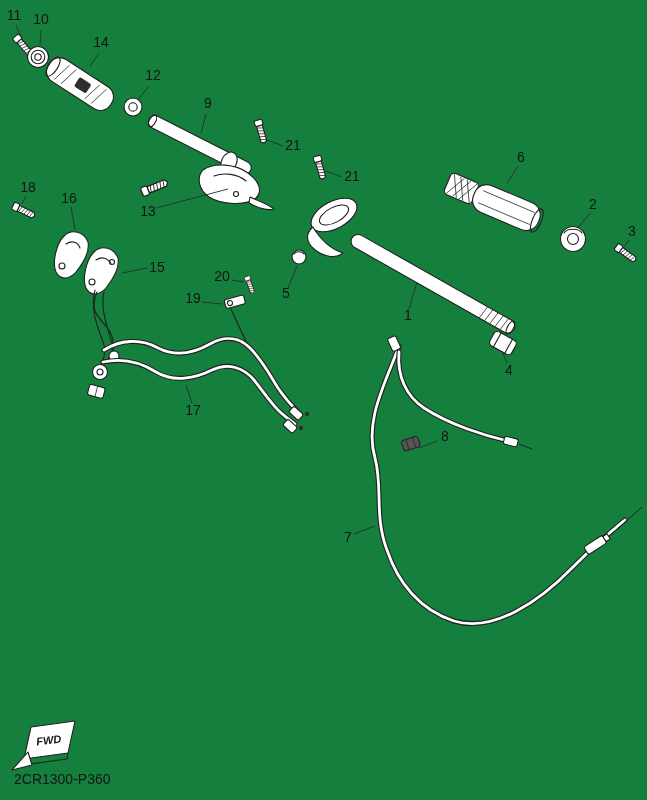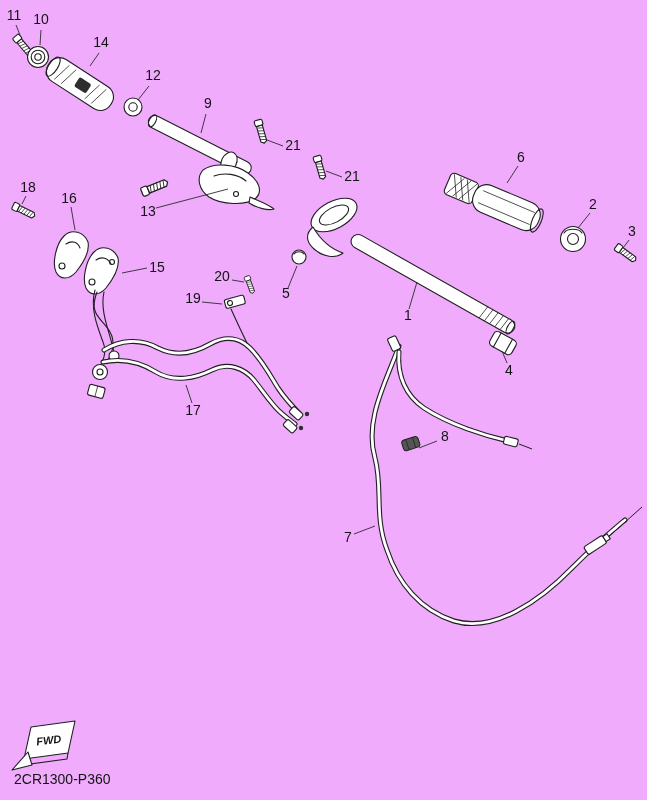--- a/index.html
+++ b/index.html
@@ -1,16 +1,16 @@
 <!DOCTYPE html>
 <html><head>
 <meta charset="utf-8">
 <style>
   html,body{margin:0;padding:0;background:#fff}
-  .stage{position:relative;width:647px;height:800px;background:#f0abfc;overflow:hidden;
+  .stage{position:relative;width:647px;height:800px;background:#15803d;overflow:hidden;
          font-family:"Liberation Sans",sans-serif}
   svg{display:block}
   .fw{fill:#ffffff;stroke:#1f1f1f;stroke-width:1.1;stroke-linejoin:round}
   .ln{fill:none;stroke:#1f1f1f;stroke-width:1.1;stroke-linecap:round;stroke-linejoin:round}
   .hatch{fill:none;stroke:#1f1f1f;stroke-width:0.7}
   .ldr{stroke:#2b2b2b;stroke-width:0.9}
   .dk{fill:#555;stroke:#1f1f1f;stroke-width:1}
   .cable-o{fill:none;stroke:#1f1f1f;stroke-width:5;stroke-linecap:round}
   .cable-i{fill:none;stroke:#ffffff;stroke-width:2.8;stroke-linecap:round}
   .thin{fill:none;stroke:#1f1f1f;stroke-width:1}

